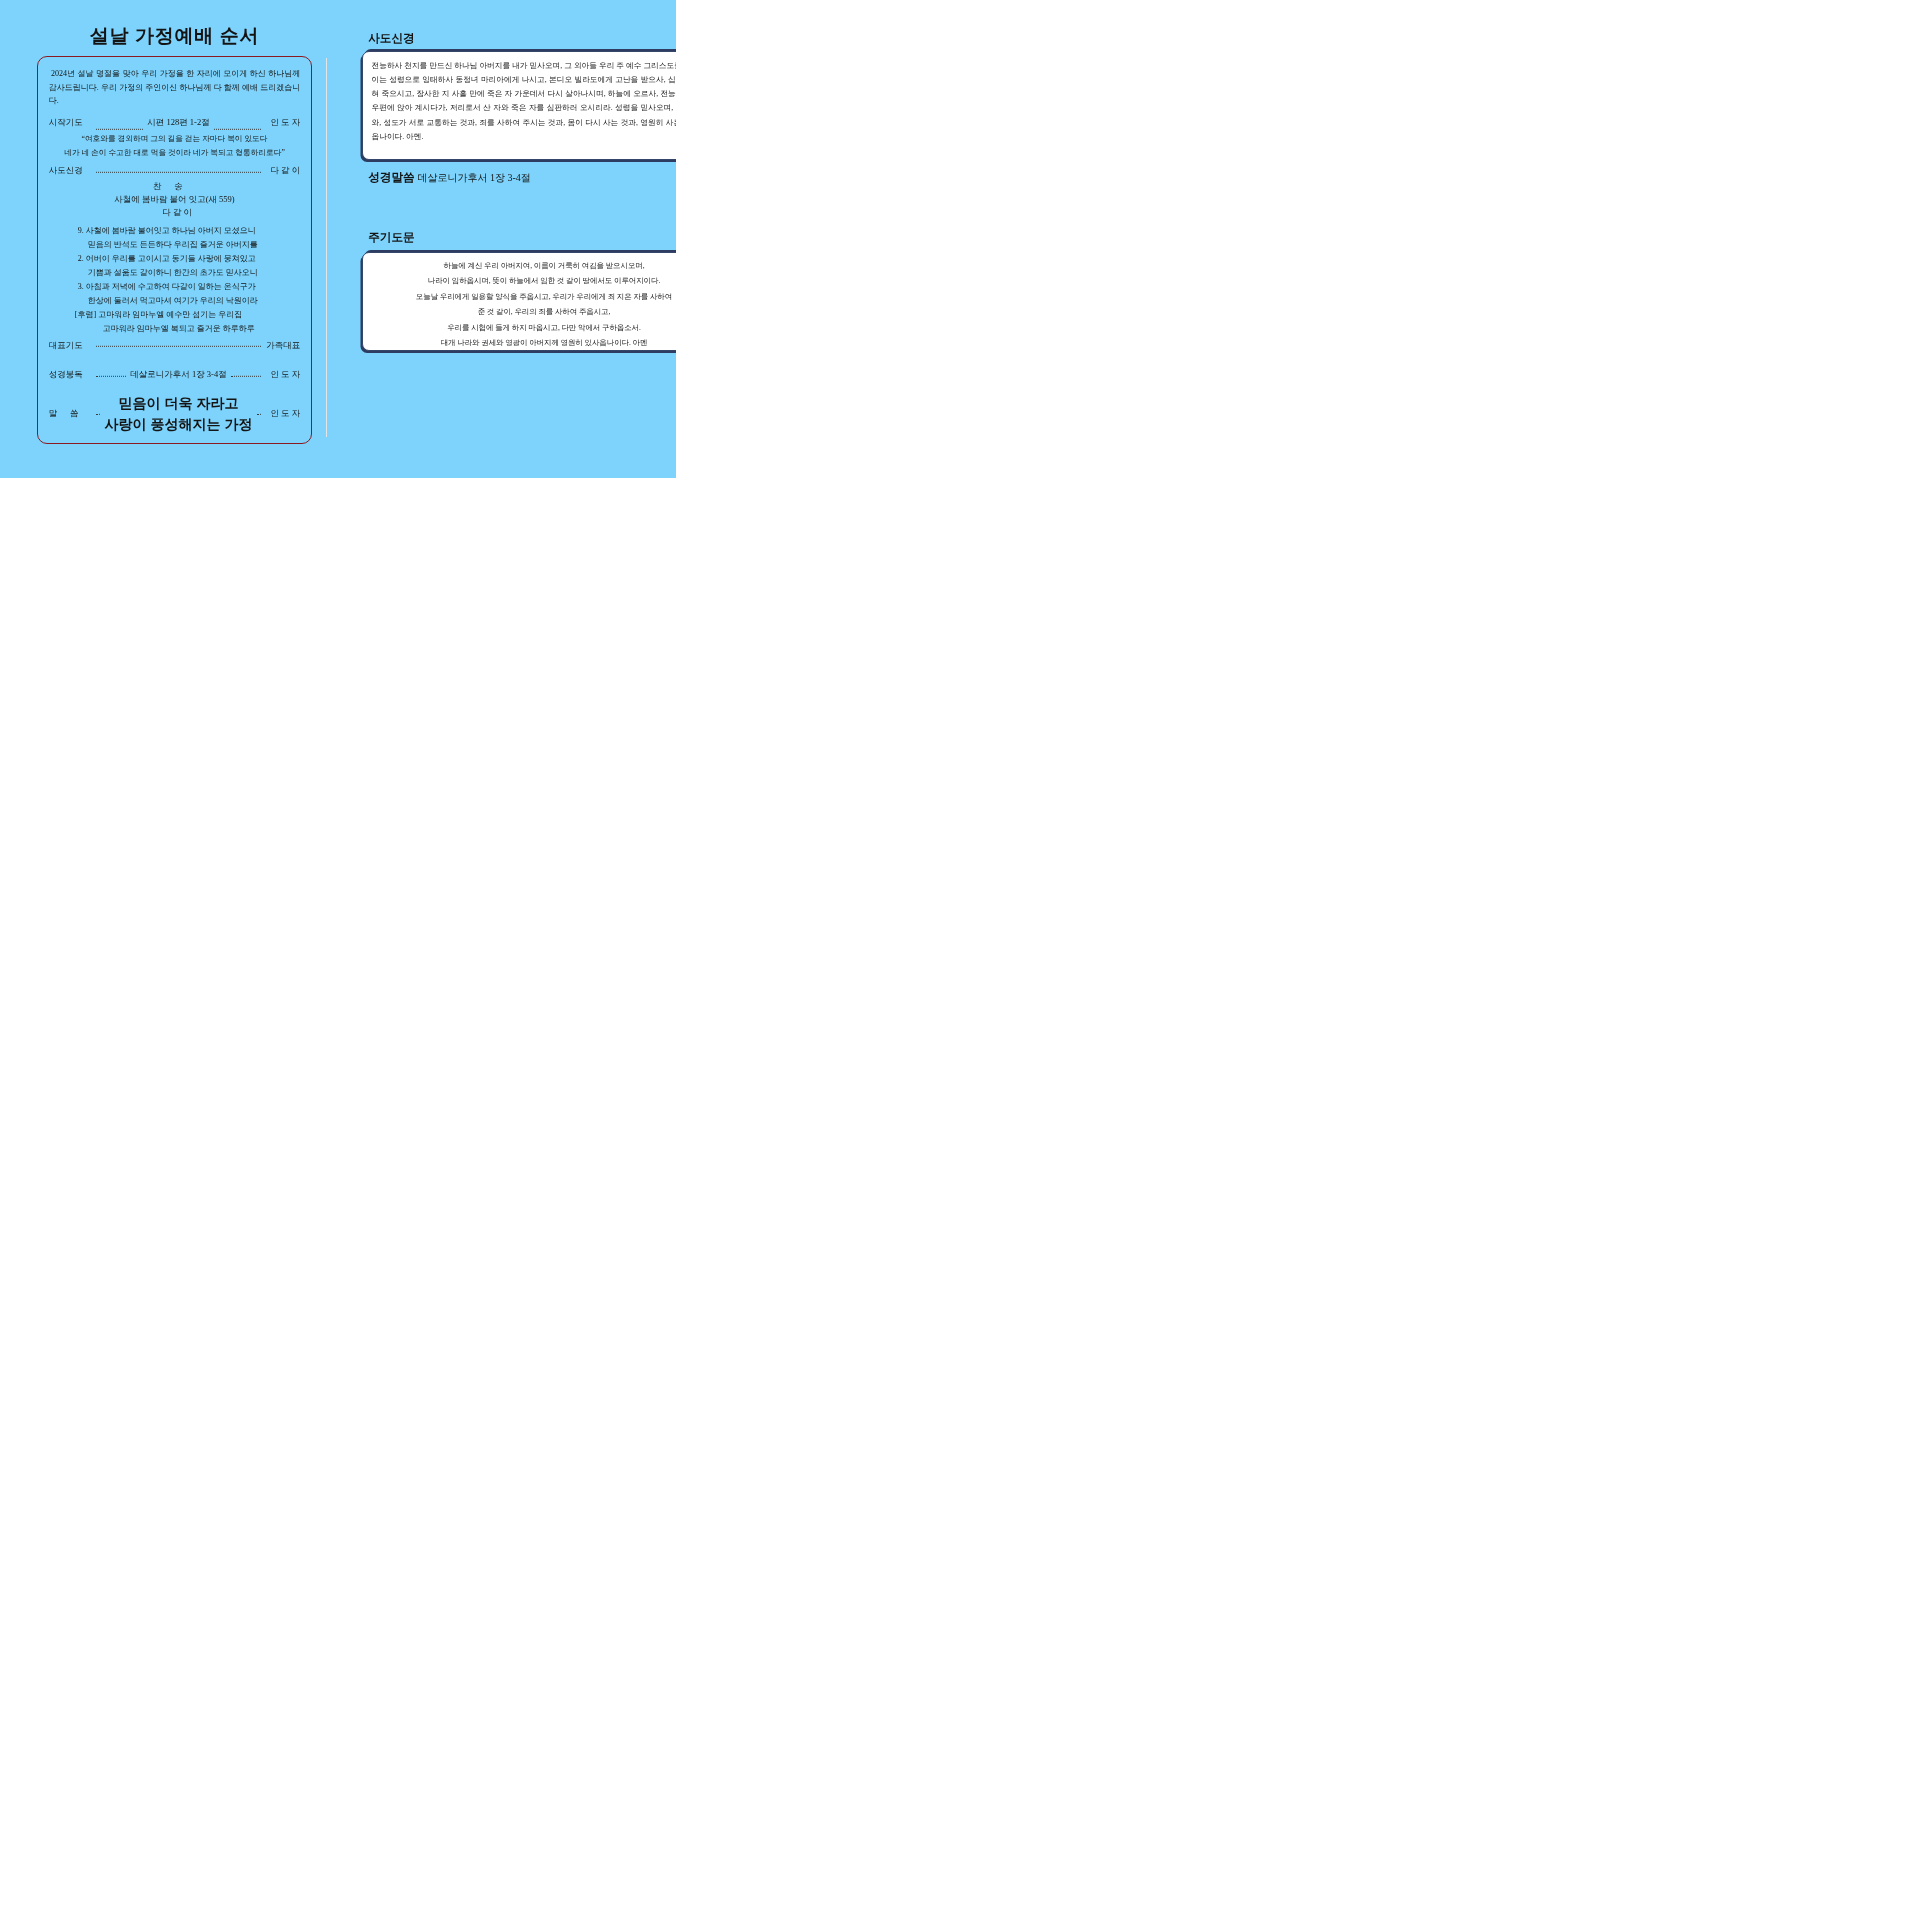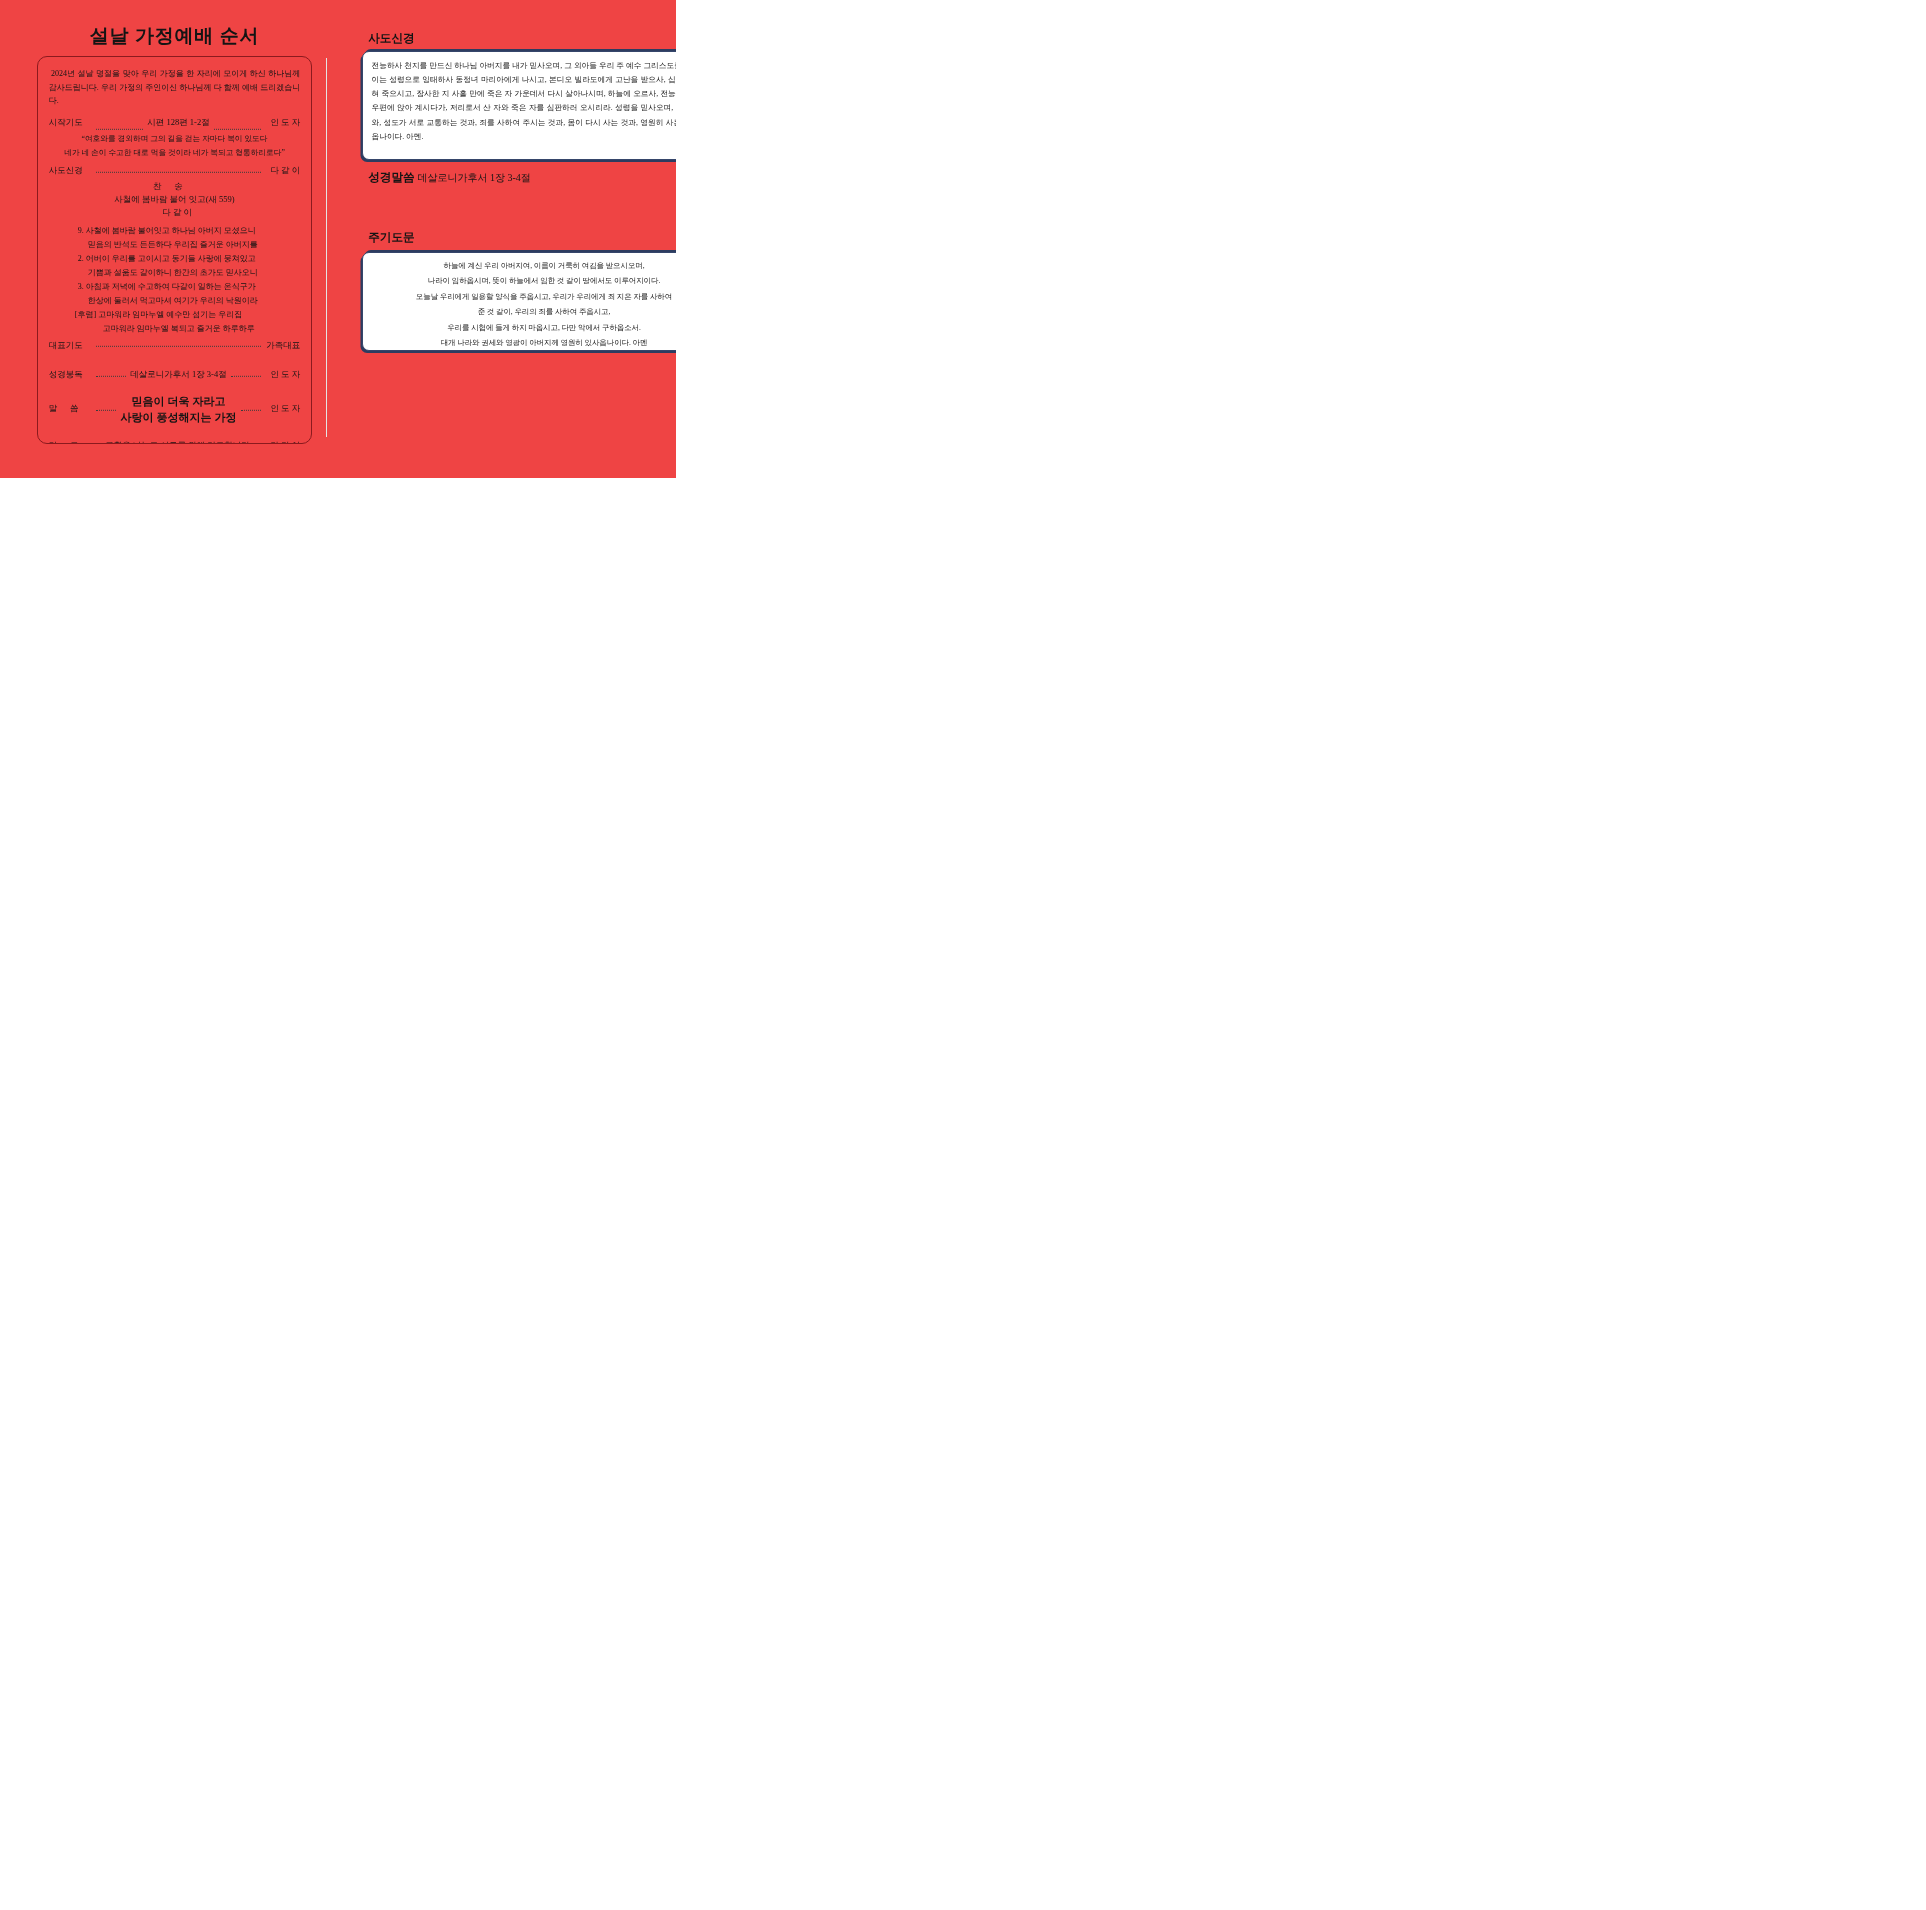--- a/index.html
+++ b/index.html
@@ -1,17 +1,17 @@
 <!DOCTYPE html>
 <html style="font-size:6.2px"><head>
 <meta charset="utf-8">
 <style>
   html,body{margin:0;padding:0;background:#ffffff;}
   body{width:676px;height:478px;font-family:"Liberation Serif", serif;color:#141414;}
-  .page{position:relative;width:676px;height:478px;background:#ef4444;overflow:hidden;}
+  .page{position:relative;width:676px;height:478px;background:#7dd3fc;overflow:hidden;}
   .divider{position:absolute;left:326px;top:58px;width:0.8px;height:379px;background:#e4e4e4;}
 
   
   .left-col{position:absolute;left:37px;top:21px;width:275px;}
   .main-title{text-align:center;font-size:19px;font-weight:bold;letter-spacing:0.8px;margin:2.3px 0 7px 0;}
   .order-box{box-sizing:border-box;width:275px;height:388px;border:1.5px solid #8B1A1E;border-radius:10px;
              padding:9.2px 10.8px;overflow:hidden;}
   .intro{font-size:8px;line-height:1.7;text-align:justify;text-indent:2.3px;margin:0.8px 0 0 0;}
   .row{display:flex;align-items:center;font-size:8.5px;}
   .lbl{white-space:pre;width:43px;flex:0 0 auto;}
@@ -24,21 +24,21 @@
   .row-chan{margin-top:3.9px;flex-direction:column;}
   .hymn{margin-top:4.6px;font-size:8px;line-height:14px;}
   .h-a{padding-left:29px;}
   .h-b{padding-left:39px;}
   .h-ra{padding-left:26px;}
   .h-rb{padding-left:54px;}
   .row-daepyo{margin-top:3.9px;}
   .row-seong{margin-top:17.7px;}
   .row-mal{margin-top:11.6px;}
   .ctr-2line{display:block;}
-  .bold-line{display:block;font-family:"Liberation Sans", sans-serif;font-weight:bold;font-size:11px;
+  .bold-line{display:block;font-family:"Liberation Sans", sans-serif;font-weight:bold;font-size:14px;
              line-height:1.5;text-align:center;}
   .row-gido{margin-top:14px;}
   .row-jugi{margin-top:17.7px;}
 
   
   .right-col{position:absolute;left:362px;top:21px;width:302px;}
   .r-heading{font-size:11.6px;font-weight:bold;margin:10px 0 0 6.2px;}
   .h-sub{font-weight:normal;font-size:10px;}
   .blue-box{box-sizing:border-box;width:364px;border:1.2px solid #36466B;border-radius:7px;
             background:#ffffff;box-shadow:1.9px -2.3px 0 -0.4px #2D3C60, -1.9px 2.3px 0 -0.4px #2D3C60;}

